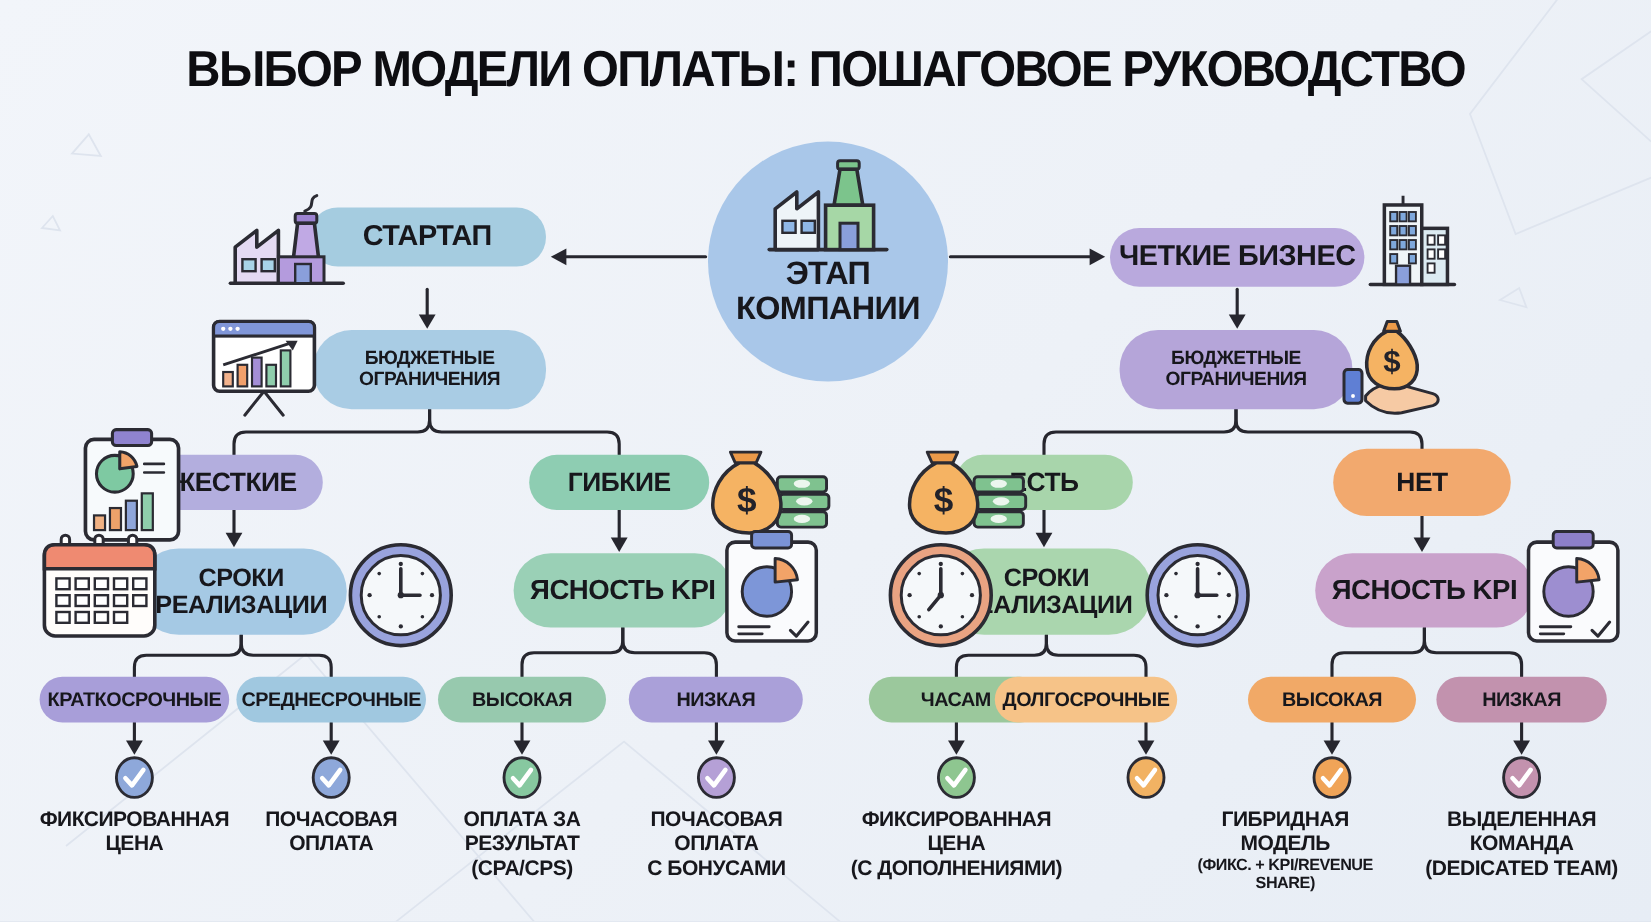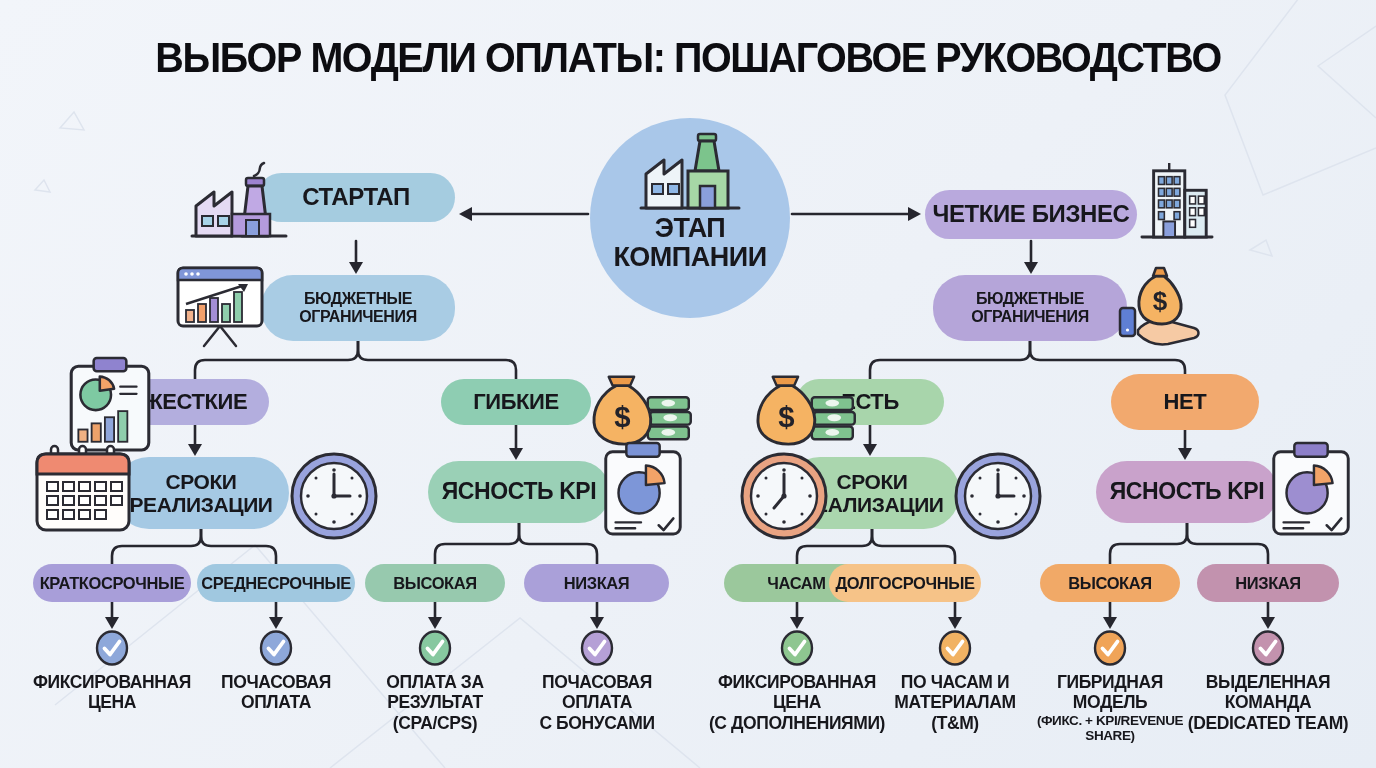--- a/index.html
+++ b/index.html
@@ -238,26 +238,21 @@
   <div class="outcome" style="left:502px;top:672px;">
     <div>ПОЧАСОВАЯ</div>
       <div>ОПЛАТА</div>
       <div>С БОНУСАМИ</div>
   </div>
   <div class="outcome" style="left:702px;top:672px;">
     <div>ФИКСИРОВАННАЯ</div>
       <div>ЦЕНА</div>
       <div>(С ДОПОЛНЕНИЯМИ)</div>
   </div>
-  <div class="outcome" style="left:860px;top:672px;">
-    <div>ПО ЧАСАМ И</div>
-      <div>МАТЕРИАЛАМ</div>
-      <div>(T&amp;M)</div>
-  </div>
-  <div class="outcome" style="left:1015px;top:672px;">
+  <div class="outcome" style="left:976px;top:672px;">
     <div>ГИБРИДНАЯ</div>
       <div>МОДЕЛЬ</div>
     <div class="sub">(ФИКС. + KPI/REVENUE</div>
       <div class="sub">SHARE)</div>
   </div>
   <div class="outcome" style="left:1173px;top:672px;">
     <div>ВЫДЕЛЕННАЯ</div>
       <div>КОМАНДА</div>
       <div>(DEDICATED TEAM)</div>
   </div>

